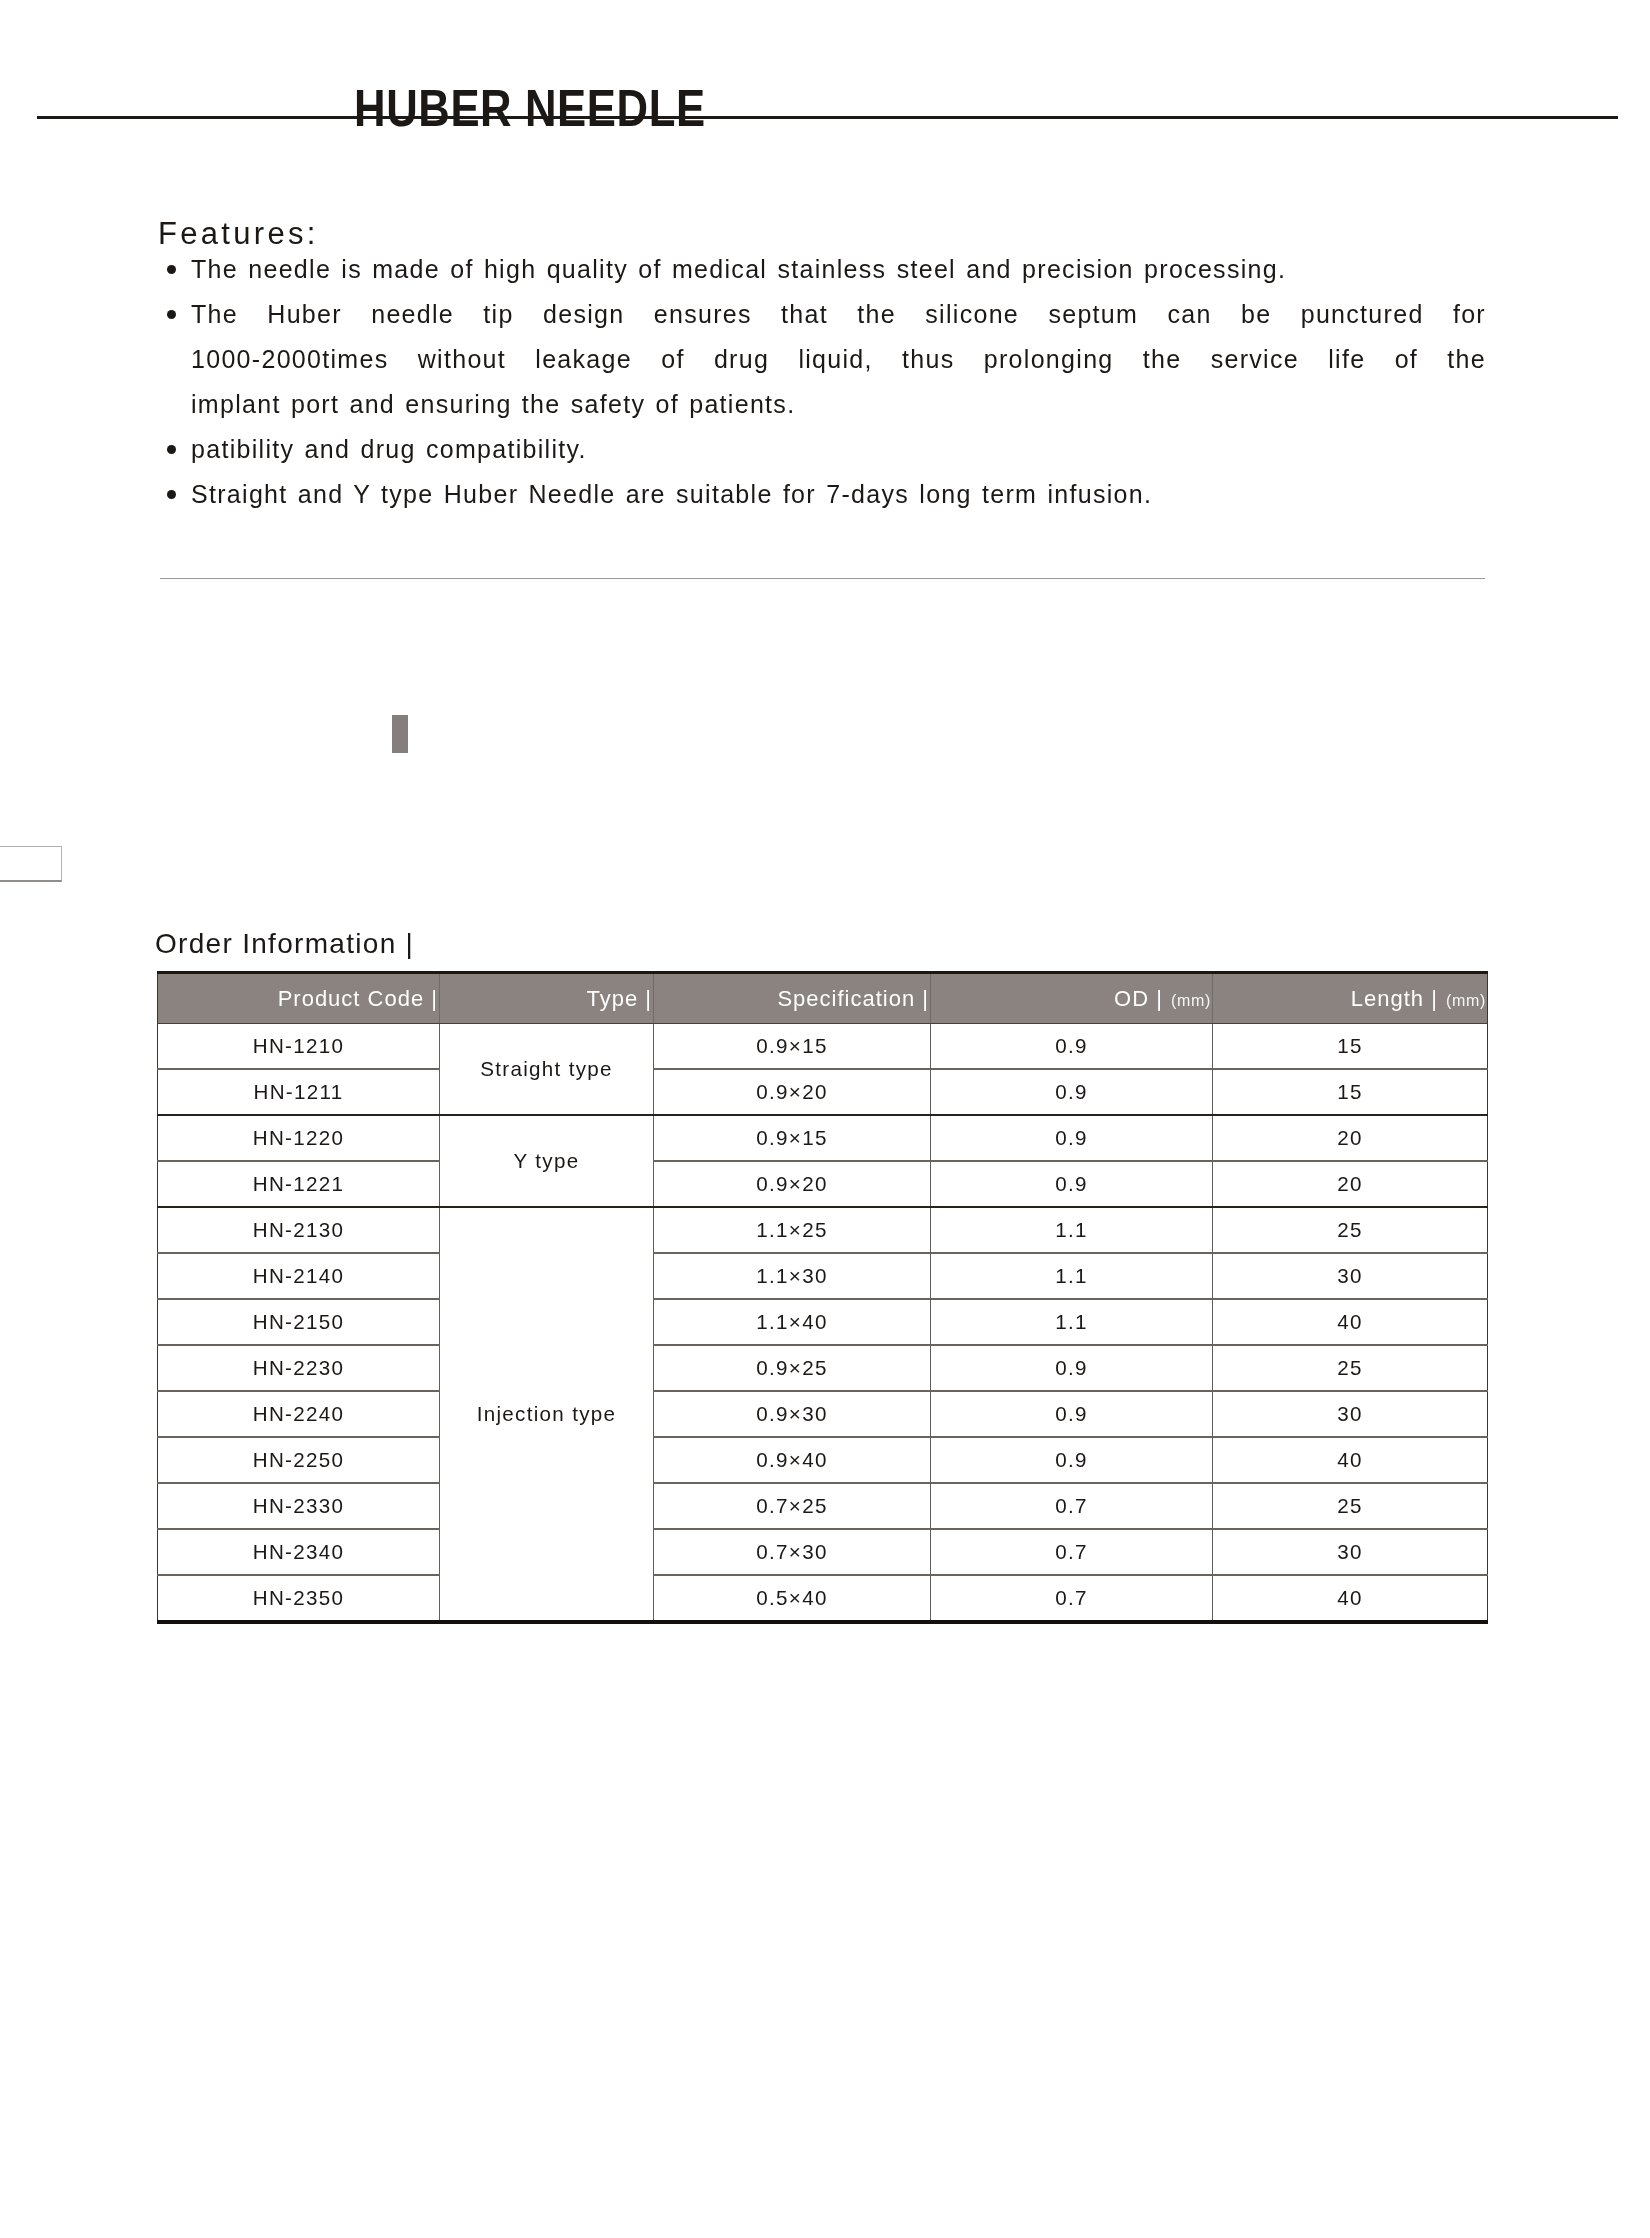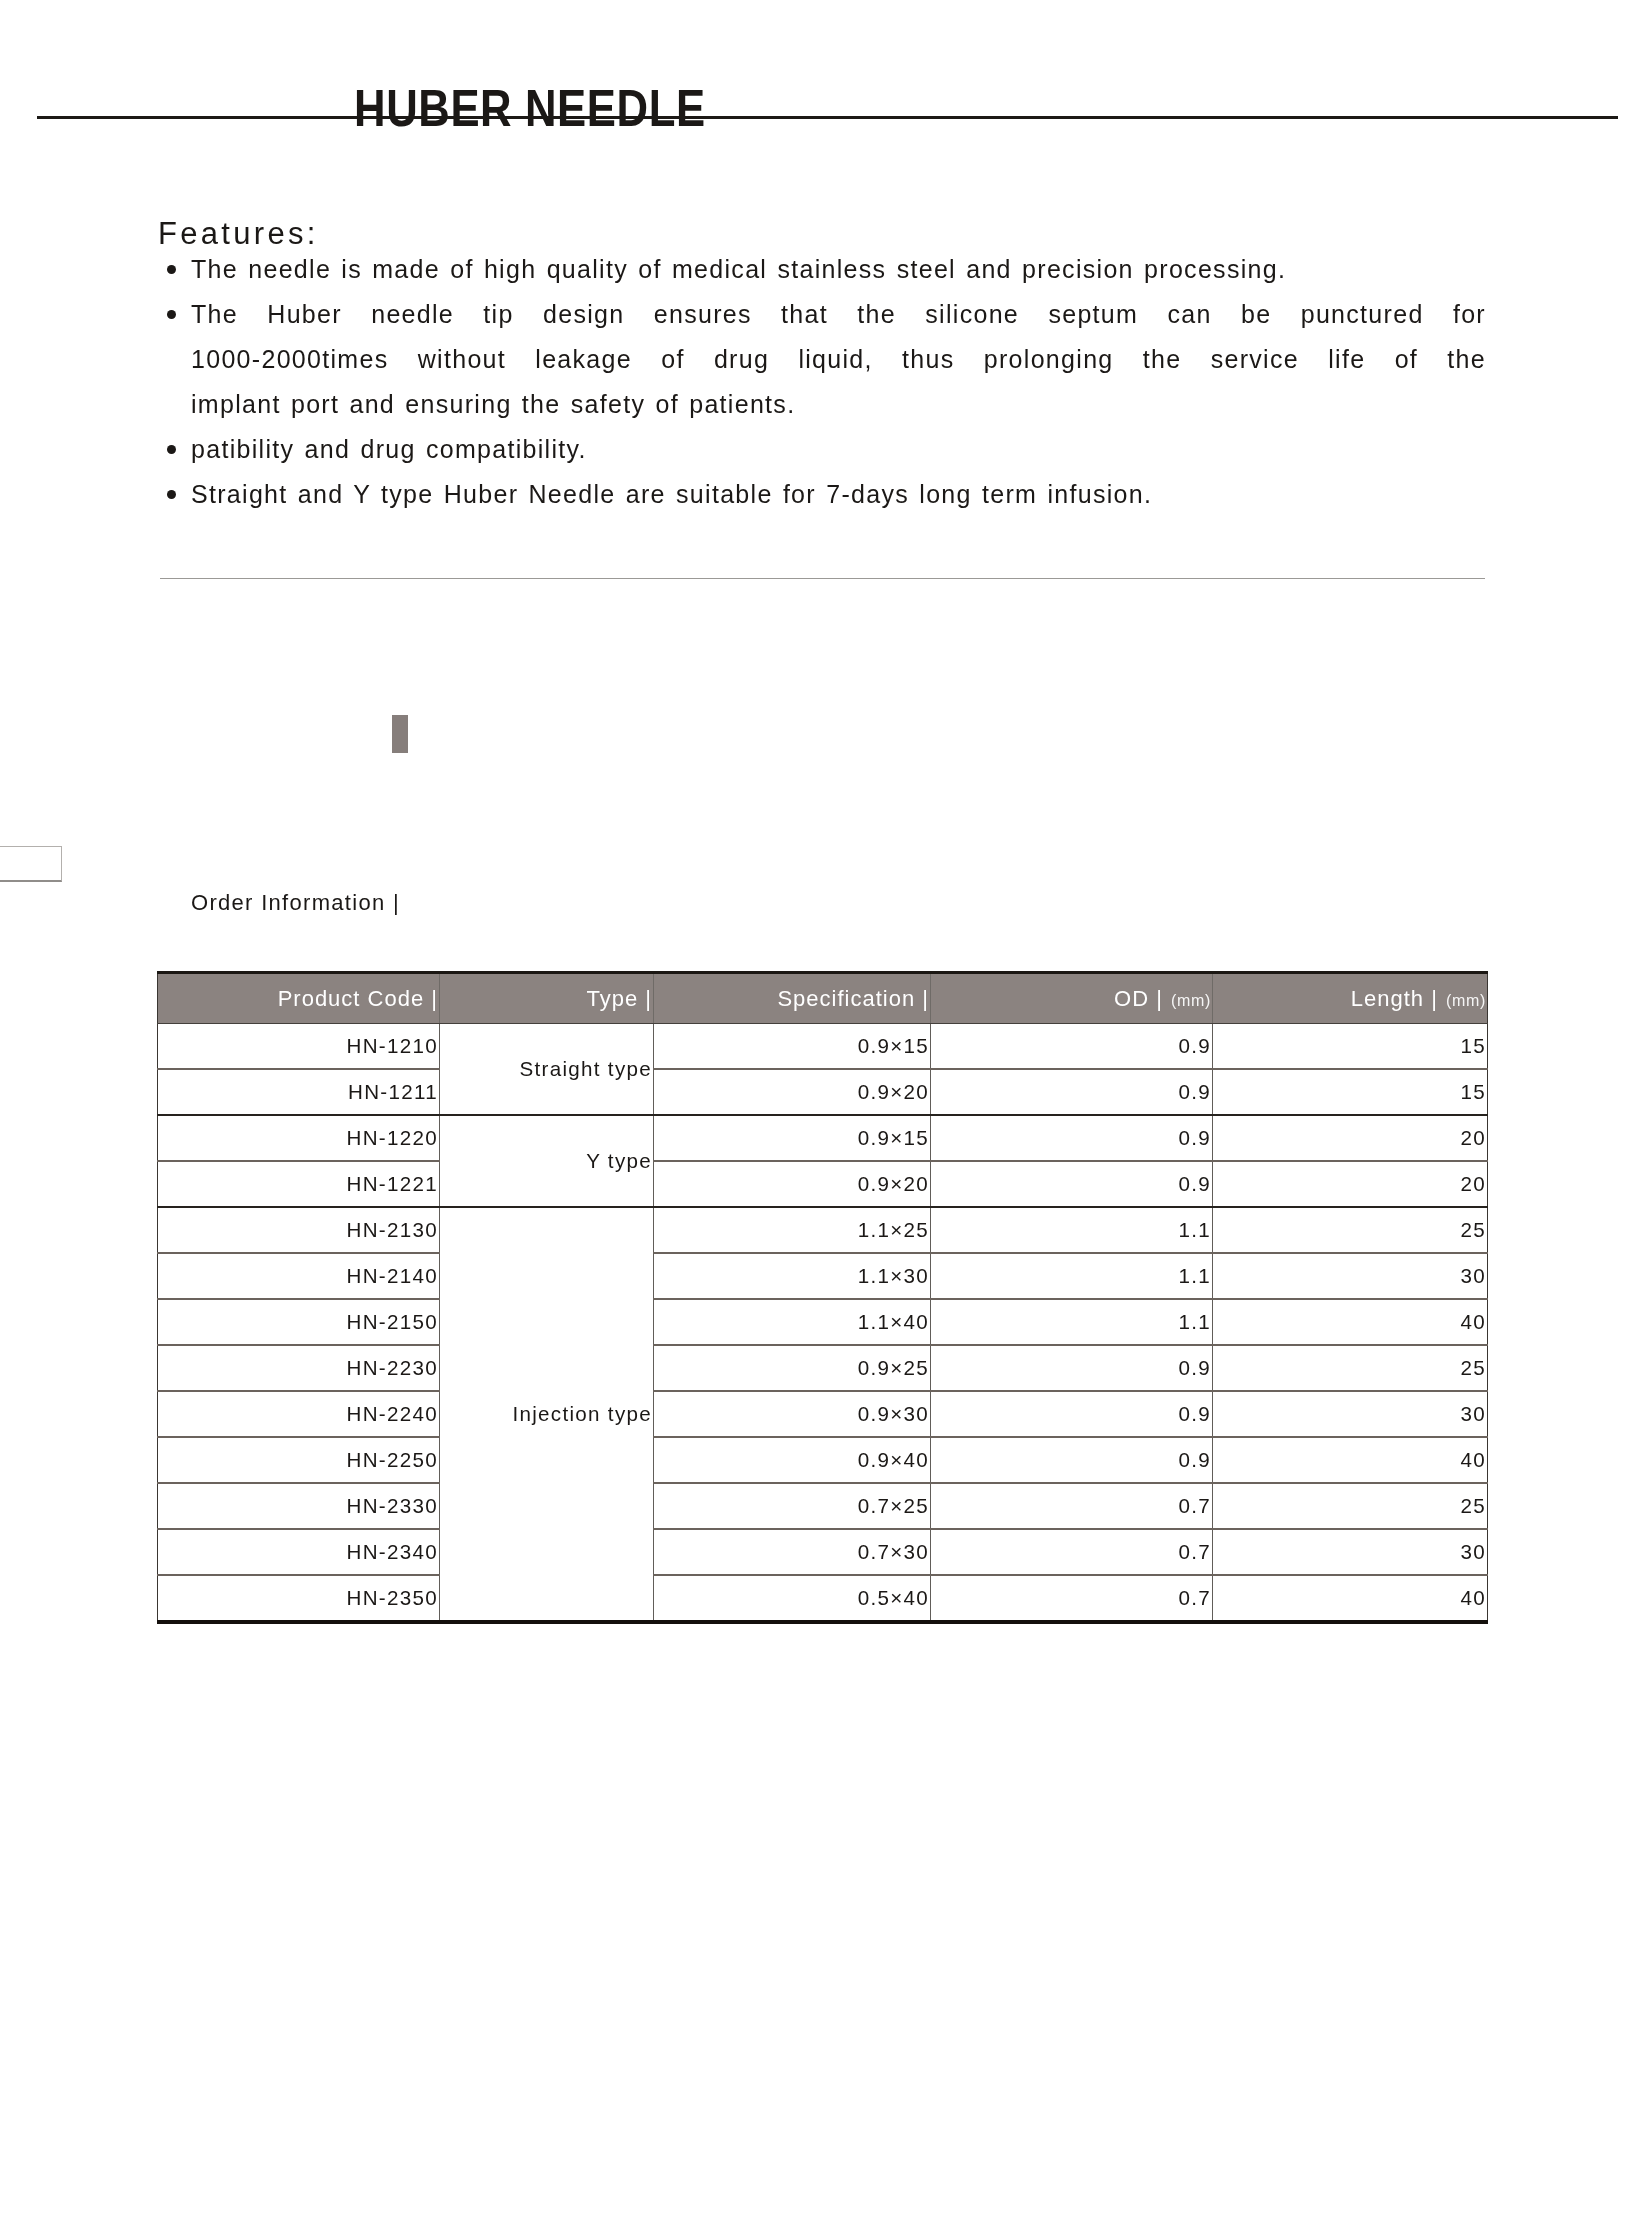--- a/index.html
+++ b/index.html
@@ -90,24 +90,23 @@
     top:846px;
     width:62px;
     height:33px;
     background:#ffffff;
     border:1.3px solid #b3b0ad;
     border-bottom:2.7px solid #908d8a;
   }
   .order-heading{
     position:absolute;
     left:155px;
-    top:890px;
-    font-size:22px;
+    top:928px;
+    font-size:28px;
     letter-spacing:1.3px;
-    margin-left:36px;
   }
   table.order-table{
     position:absolute;
     left:157px;
     top:971px;
     width:1330px;
     border-collapse:collapse;
     table-layout:fixed;
     border:1.3px solid #3a3632;
     border-top:3.3px solid #1b1713;
@@ -121,21 +120,21 @@
     font-size:22px;
     letter-spacing:1px;
     border-left:1.3px solid #6f6b67;
     border-bottom:1.3px solid #44403c;
     text-align:right;
     vertical-align:middle;
   }
   .order-table th:first-child{border-left:none;}
   .order-table td{
     height:42px;
-    text-align:right;
+    text-align:center;
     vertical-align:middle;
     font-size:20.6px;
     letter-spacing:1.3px;
     border-left:1.3px solid #615d59;
     background:#ffffff;
   }
   .order-table td:first-child{border-left:none;}
   tr.sep td{border-bottom:2.7px solid var(--sep);}
   tr.gsep td{border-bottom:2px solid var(--gline);}
   tr td.type-cell{border-bottom:2px solid var(--gline);}

